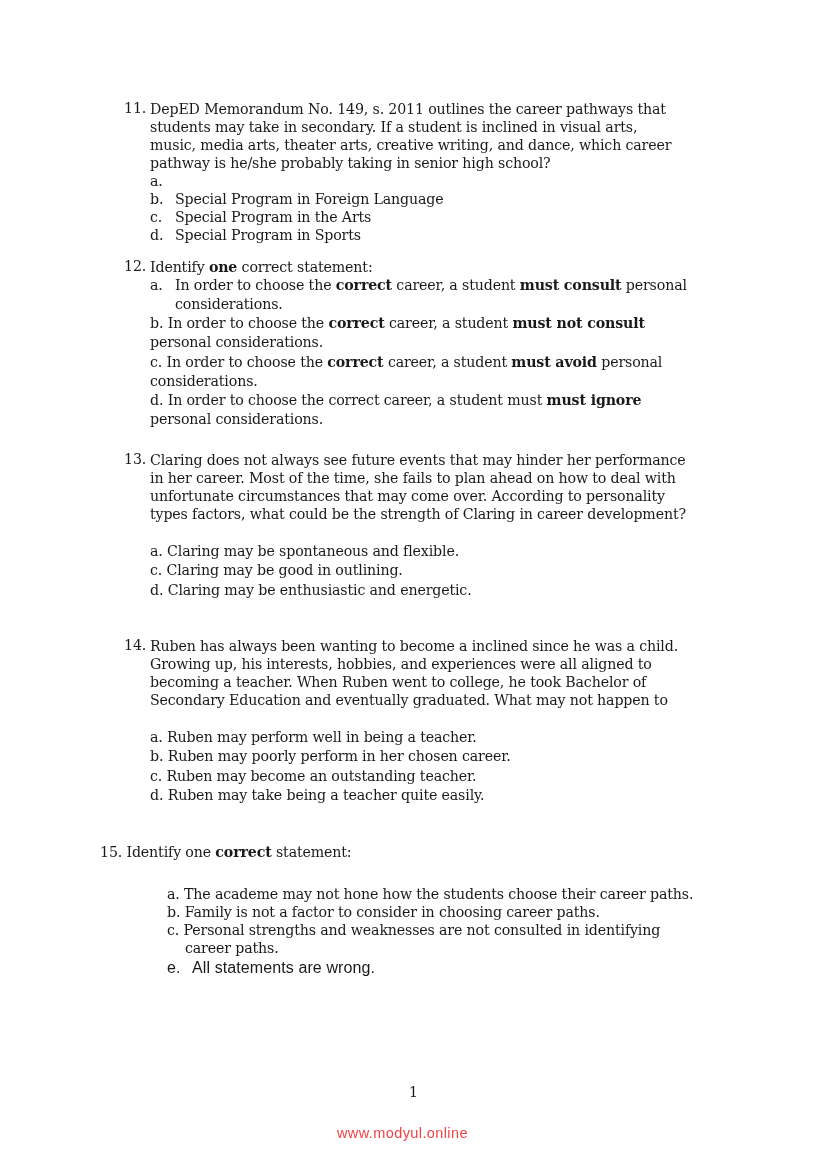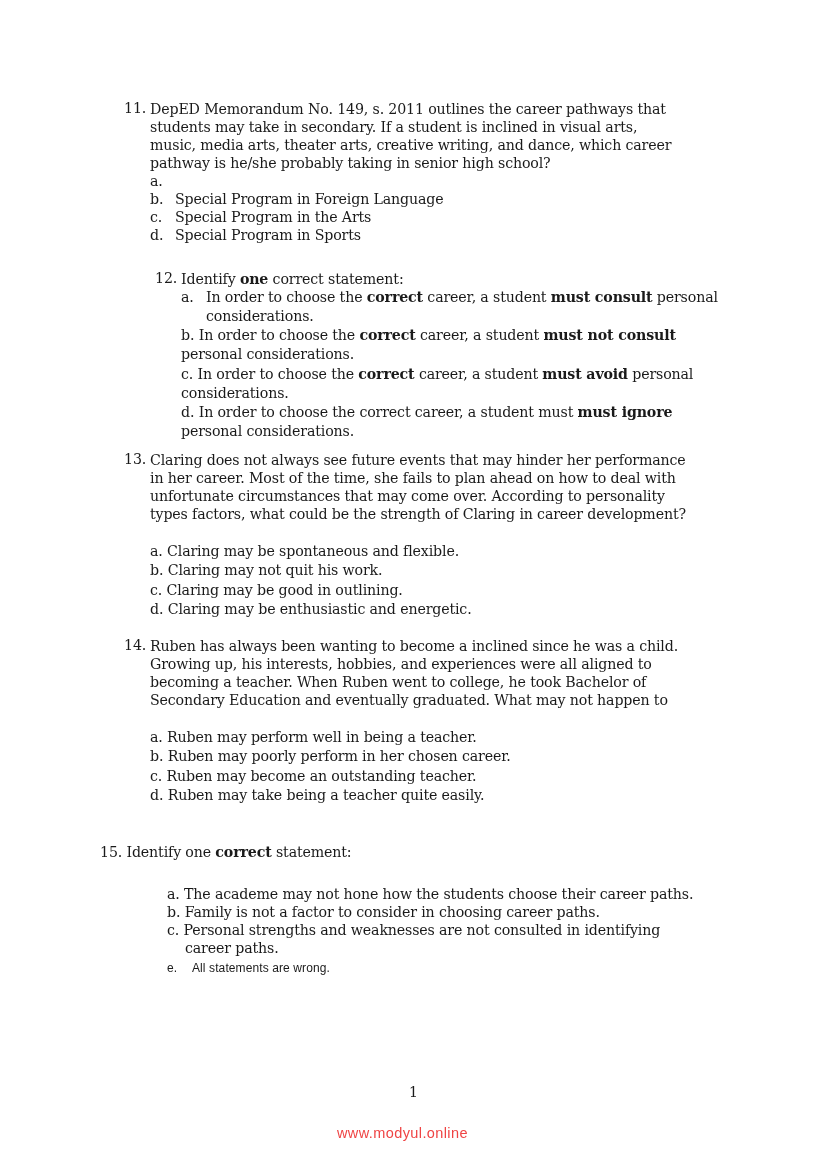--- a/index.html
+++ b/index.html
@@ -17,30 +17,30 @@
     .opt { line-height: 18px; }
     .opt-hang { display: flex; margin-left: 26px; }
     .opt-hang .letter { width: 25px; flex: none; }
     .opt-flat { margin-left: 26px; line-height: 19.3px; }
     .opt-flat .cont { display: block; }
     .opt-hang2 { margin-left: 26px; display: flex; line-height: 19px; }
     .opt-hang2 .letter { width: 25px; flex: none; }
     .gap { height: 19px; }
     b { font-weight: bold; }
     #q11 { top: 100px; }
-    #q12 { top: 270px; margin-left: 31px; }
+    #q12 { top: 258px; }
     #q13 { top: 451px; }
     #q14 { top: 637px; }
     #q15 { top: 843px; left: 100px; width: 640px; }
     #q15 .num { width: auto; position: static; display: inline; }
     #q15 .stem { margin-left: 0; display: inline; }
     #q15 .opts { margin-left: 67px; margin-top: 24px; }
     #q15 .opt { line-height: 18px; }
     #q15 .opt-c-cont { margin-left: 18px; }
-    #q15 .opt-e { font-family: "Liberation Sans", sans-serif; font-size: 12px; letter-spacing: 0.1px; line-height: 20px; margin-top: 1px; }
+    #q15 .opt-e { font-family: "Liberation Sans", sans-serif; font-size: 16px; letter-spacing: 0.1px; line-height: 20px; margin-top: 1px; }
     #q15 .opt-e .letter { display: inline-block; width: 25px; }
     .page-num { position: absolute; left: 409px; top: 1084px; font-size: 14px; }
     .watermark { position: absolute; left: 337px; top: 1125px; font-family: "Liberation Sans", sans-serif; font-size: 14.5px; color: #ef4444; letter-spacing: 0.4px; }
   </style>
 </head>
 <body>
 
 <div class="page">
 
   <div class="q" id="q11">
@@ -83,21 +83,20 @@
   <div class="q" id="q13">
     <span class="num">13.</span>
     <div class="stem">
       <div>Claring does not always see future events that may hinder her performance</div>
       <div>in her career. Most of the time, she fails to plan ahead on how to deal with</div>
       <div>unfortunate circumstances that may come over. According to personality</div>
       <div>types factors, what could be the strength of Claring in career development?</div>
     </div>
     <div class="gap"></div>
     <div class="opt-flat"><span>a.</span> <span>Claring may be spontaneous and flexible.</span></div>
-    <div class="opt-flat"><span>b.</span> <span>Claring may not quit his work.</span></div>
     <div class="opt-flat"><span>c.</span> <span>Claring may be good in outlining.</span></div>
     <div class="opt-flat"><span>d.</span> <span>Claring may be enthusiastic and energetic.</span></div>
   </div>
 
   <div class="q" id="q14">
     <span class="num">14.</span>
     <div class="stem">
       <div>Ruben has always been wanting to become a inclined since he was a child.</div>
       <div>Growing up, his interests, hobbies, and experiences were all aligned to</div>
       <div>becoming a teacher. When Ruben went to college, he took Bachelor of</div>

